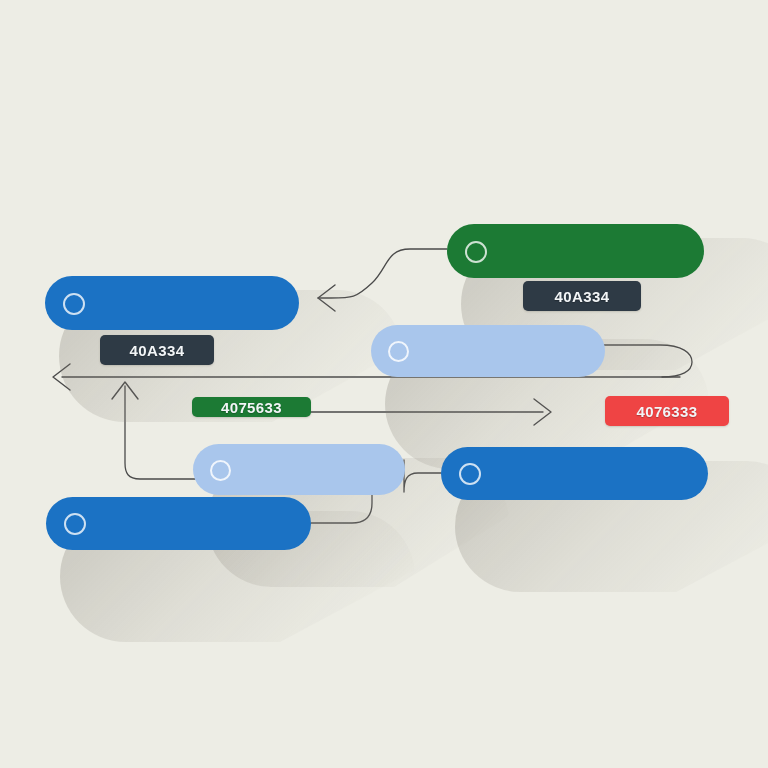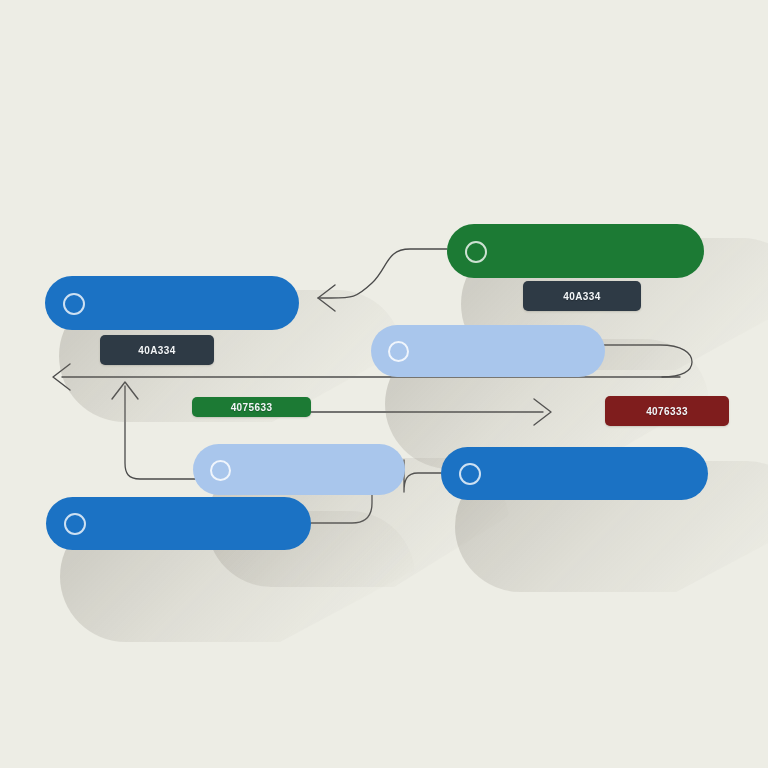--- a/index.html
+++ b/index.html
@@ -50,21 +50,21 @@
     pointer-events: none;
   }
   .badge {
     position: absolute;
     box-sizing: border-box;
     display: flex;
     align-items: center;
     justify-content: center;
     border-radius: 5px;
     color: #f2f5f7;
-    font-size: 10px;
+    font-size: 15px;
     font-weight: bold;
     letter-spacing: 0.4px;
     z-index: 6;
     text-shadow: 0 1px 1px rgba(0,0,0,0.25);
     box-shadow: 0 1px 2px rgba(90,85,75,0.22);
   }
 </style>
 </head>
 <body>
 
@@ -108,16 +108,16 @@
     </div>
     <div class="badge" style="left: 523px; top: 281px; width: 118px; height: 30px; background: rgb(46, 58, 69);">
       <span>40A334</span>
     </div>
     <div class="badge" style="left: 100px; top: 335px; width: 114px; height: 30px; background: rgb(46, 58, 69);">
       <span>40A334</span>
     </div>
     <div class="badge" style="left: 192px; top: 397px; width: 119px; height: 20px; background: rgb(28, 122, 52);">
       <span>4075633</span>
     </div>
-    <div class="badge" style="left: 605px; top: 396px; width: 124px; height: 30px; background: #7f1d1d;">
+    <div class="badge" style="left: 605px; top: 396px; width: 124px; height: 30px; background: #ef4444;">
       <span>4076333</span>
     </div>
   </div>
 
 </body></html>

